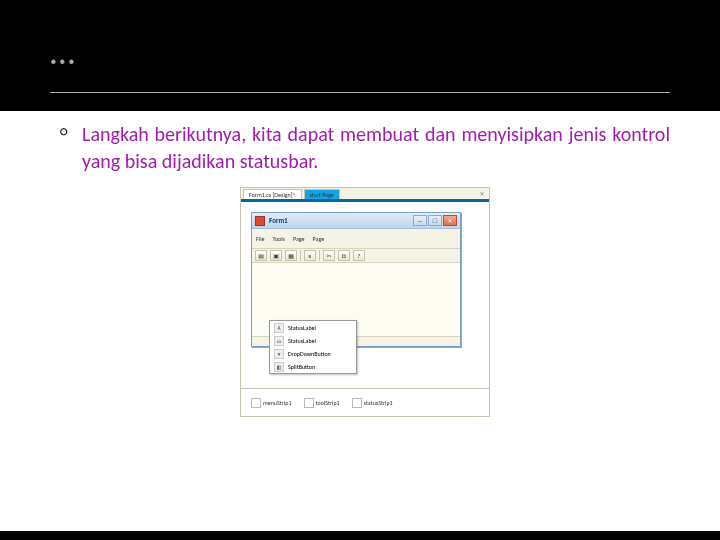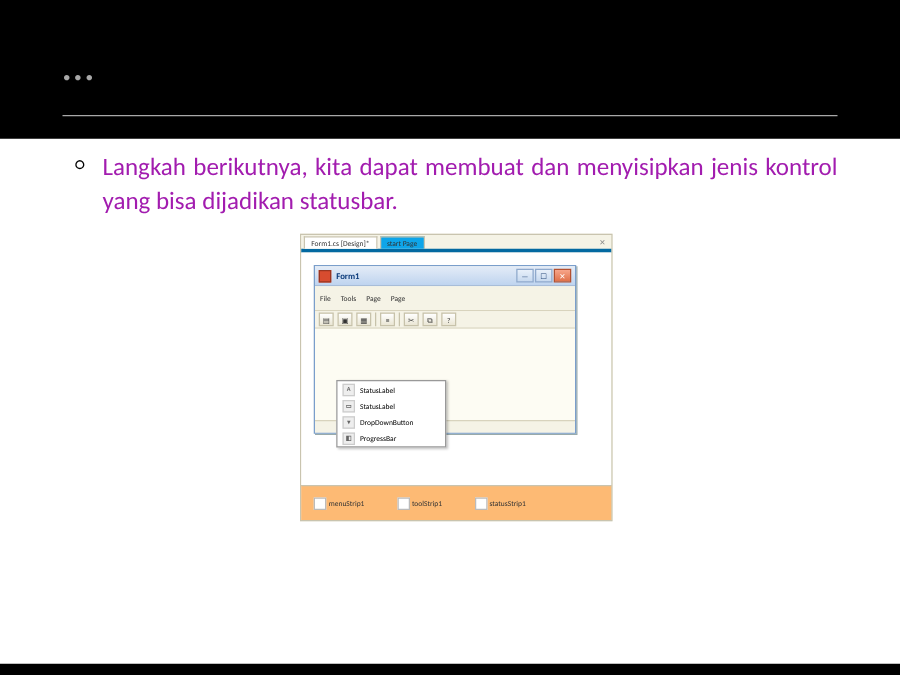--- a/index.html
+++ b/index.html
@@ -183,21 +183,21 @@
     background: #fdfcf3;
   }
   .statusstrip {
     height: 10px;
     background: #f5f3e6;
     border-top: 1px solid #d8d3bd;
   }
   .context-menu {
     position: absolute;
     left: 28px;
-    bottom: 30px;
+    bottom: 14px;
     width: 88px;
     background: #fff;
     border: 1px solid #999;
     box-shadow: 1px 1px 2px rgba(0,0,0,.25);
   }
   .citem {
     display: flex;
     align-items: center;
     height: 13px;
     font-size: 6px;
@@ -212,25 +212,25 @@
     margin-right: 4px;
     font-size: 5px;
     display: flex;
     align-items: center;
     justify-content: center;
     font-weight: bold;
     color: #666;
   }
   .tray {
     height: 28px;
-    background: #fdba74;
+    background: #ffffff;
     border-top: 1px solid #c9c4af;
     display: flex;
     align-items: center;
-    gap: 26px;
+    gap: 12px;
     padding: 0 10px;
     font-size: 6px;
     color: #333;
   }
   .tray-item {
     display: flex;
     align-items: center;
     gap: 2px;
   }
   .tray-item .ticon2 {
@@ -316,21 +316,21 @@
           <div class="citem">
             <div class="cicon">▭</div>
             <span>StatusLabel</span>
           </div>
           <div class="citem">
             <div class="cicon">▾</div>
             <span>DropDownButton</span>
           </div>
           <div class="citem">
             <div class="cicon">◧</div>
-            <span>ProgressBar</span>
+            <span>SplitButton</span>
           </div>
         </div>
       </div>
 
       <div class="tray">
         <div class="tray-item">
           <div class="ticon2"></div>
           <span>menuStrip1</span>
         </div>
         <div class="tray-item">

